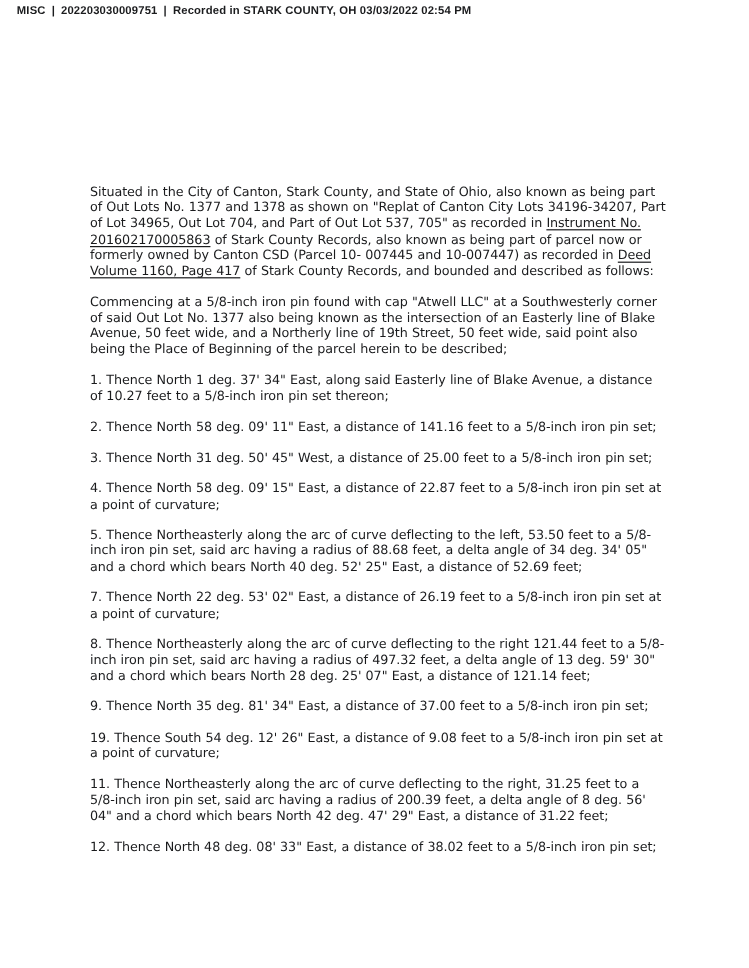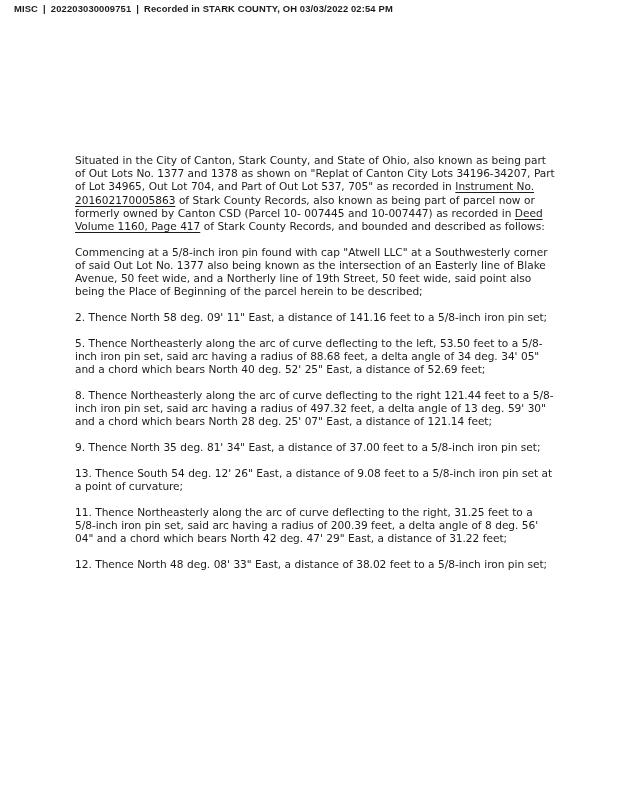--- a/index.html
+++ b/index.html
@@ -93,23 +93,27 @@
     <span>MISC</span><span class="rec-sep">|</span><span>202203030009751</span><span class="rec-sep">|</span><span>Recorded in STARK COUNTY, OH 03/03/2022 02:54 PM</span>
   </div>
 
 
   <div class="body-block">
 
     <p class="para"><span>Situated in the City of Canton, Stark County, and State of Ohio, also known as being part of Out Lots No. 1377 and 1378 as shown on "Replat of Canton City Lots 34196-34207, Part of Lot 34965, Out Lot 704, and Part of Out Lot 537, 705" as recorded in </span><span class="u">Instrument No. 201602170005863</span><span> of Stark County Records, also known as being part of parcel now or formerly owned by Canton CSD (Parcel 10- 007445 and 10-007447) as recorded in </span><span class="u">Deed Volume 1160, Page 417</span><span> of Stark County Records, and bounded and described as follows:</span></p>
 
     <p class="para">Commencing at a 5/8-inch iron pin found with cap "Atwell LLC" at a Southwesterly corner of said Out Lot No. 1377 also being known as the intersection of an Easterly line of Blake Avenue, 50 feet wide, and a Northerly line of 19th Street, 50 feet wide, said point also being the Place of Beginning of the parcel herein to be described;</p>
 
+    <p class="para">1. Thence North 1 deg. 37' 34" East, along said Easterly line of Blake Avenue, a distance of 10.27 feet to a 5/8-inch iron pin set thereon;</p>
     <p class="para">2. Thence North 58 deg. 09' 11" East, a distance of 141.16 feet to a 5/8-inch iron pin set;</p>
+    <p class="para">3. Thence North 31 deg. 50' 45" West, a distance of 25.00 feet to a 5/8-inch iron pin set;</p>
+    <p class="para">4. Thence North 58 deg. 09' 15" East, a distance of 22.87 feet to a 5/8-inch iron pin set at a point of curvature;</p>
     <p class="para">5. Thence Northeasterly along the arc of curve deflecting to the left, 53.50 feet to a 5/8-inch iron pin set, said arc having a radius of 88.68 feet, a delta angle of 34 deg. 34' 05" and a chord which bears North 40 deg. 52' 25" East, a distance of 52.69 feet;</p>
+    <p class="para">7. Thence North 22 deg. 53' 02" East, a distance of 26.19 feet to a 5/8-inch iron pin set at a point of curvature;</p>
     <p class="para">8. Thence Northeasterly along the arc of curve deflecting to the right 121.44 feet to a 5/8-inch iron pin set, said arc having a radius of 497.32 feet, a delta angle of 13 deg. 59' 30" and a chord which bears North 28 deg. 25' 07" East, a distance of 121.14 feet;</p>
     <p class="para">9. Thence North 35 deg. 81' 34" East, a distance of 37.00 feet to a 5/8-inch iron pin set;</p>
-    <p class="para">13. Thence South 54 deg. 12' 26" East, a distance of 9.08 feet to a 5/8-inch iron pin set at a point of curvature;</p>
+    <p class="para">19. Thence South 54 deg. 12' 26" East, a distance of 9.08 feet to a 5/8-inch iron pin set at a point of curvature;</p>
     <p class="para">11. Thence Northeasterly along the arc of curve deflecting to the right, 31.25 feet to a 5/8-inch iron pin set, said arc having a radius of 200.39 feet, a delta angle of 8 deg. 56' 04" and a chord which bears North 42 deg. 47' 29" East, a distance of 31.22 feet;</p>
     <p class="para">12. Thence North 48 deg. 08' 33" East, a distance of 38.02 feet to a 5/8-inch iron pin set;</p>
 
   </div>
 
 </div>
 
 </body></html>

